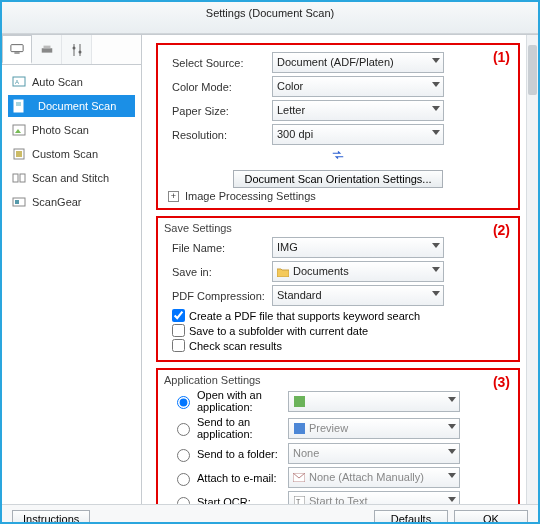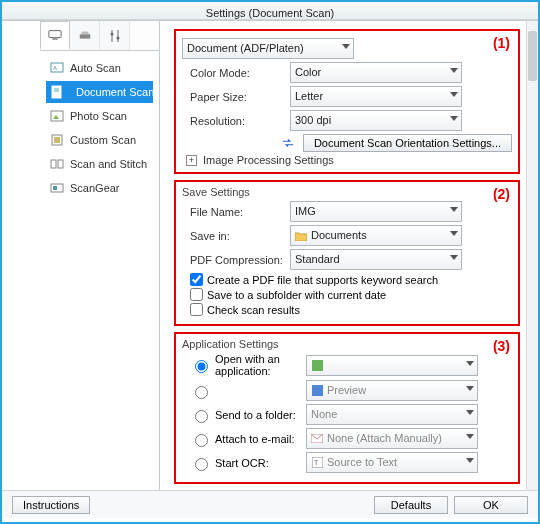--- a/index.html
+++ b/index.html
@@ -8,38 +8,37 @@
     font-family: "Segoe UI", Tahoma, sans-serif;
     font-size: 11px;
     background: #fff;
     width: 540px;
     height: 524px;
     overflow: hidden;
     border: 2px solid #2aa6de;
   }
   .titlebar {
     background: linear-gradient(#f7f9fa,#e9eef1);
-    height: 18px;
+    height: 32px;
     text-align: center;
     line-height: 22px;
     font-size: 11px;
     color: #222;
     border-bottom: 1px solid #d0d5d9;
   }
   .outer {
     display: flex;
     height: calc(100% - 22px - 28px);
     border-top: 1px solid #c6cbd0;
   }
   .leftcol {
-    width: 120px;
+    width: 140px;
     border-right: 1px solid #c6cbd0;
     display: flex;
     flex-direction: column;
-    margin-left: 38px;
   }
   .tabbar {
     display: flex;
     border-bottom: 1px solid #c6cbd0;
     height: 30px;
     background: #fdfdfd;
   }
   .tabbar .tab {
     width: 30px;
     height: 29px;
@@ -145,20 +144,21 @@
     border: 1px solid #a8afb6;
     background: linear-gradient(#fdfefe,#e8ecef);
     padding: 0 10px;
     line-height:16px;
     font-size:11px;
     display:inline-flex; align-items:center; justify-content:center;
   }
   .btnrow {
     display:flex; justify-content:flex-end; gap:8px; align-items:center;
     margin: 2px 0 2px 0;
+    flex-direction: column;
   }
   .smicon { width:14px; height:14px; display:inline-flex; align-items:center; justify-content:center;}
   .expander {
     display:flex; align-items:center; gap:6px;
     padding-left:4px; margin-top:2px; color:#333;
   }
   .expander .plus {
     width:11px;height:11px;border:1px solid #888;
     display:inline-flex;align-items:center;justify-content:center;font-size:9px;line-height:9px;
   }
@@ -279,20 +279,21 @@
       </div>
     </div>
   </div>
 
   <div class="main">
     <div class="scrollarea">
 
       <fieldset class="section">
         <div class="section-num">(1)</div>
         <div class="row">
+          <div class="rlabel">Select Source:</div>
           <div class="selectwrap">
               <div class="fakesel">
                 <span>Document (ADF/Platen)</span>
               </div>
             </div>
         </div>
         <div class="row">
           <div class="rlabel">Color Mode:</div>
           <div class="selectwrap">
               <div class="fakesel">
@@ -393,20 +394,21 @@
                   <svg width="11" height="11">
                     <rect width="11" height="11" fill="#6bb35a"></rect>
                   </svg>
                 </span>
               </div>
             </div>
         </div>
         <div class="app-row">
           <label class="radiolabel">
               <input type="radio" name="app" style="">
+              <span>Send to an application:</span>
             </label>
           <div class="selectwrap">
               <div class="fakesel disabled">
                 <span class="selicon">
                   <svg width="11" height="11">
                     <rect width="11" height="11" fill="#4d87d6"></rect>
                   </svg>
                 </span>
                 <span>Preview</span>
               </div>
@@ -446,21 +448,21 @@
               <span>Start OCR:</span>
             </label>
           <div class="selectwrap">
               <div class="fakesel disabled">
                 <span class="selicon">
                   <svg width="11" height="11">
                     <rect width="11" height="11" fill="#fff" stroke="#888"></rect>
                     <text x="2" y="8" font-size="7" fill="#666">T</text>
                   </svg>
                 </span>
-                <span>Source to Text</span>
+                <span>Start to Text</span>
               </div>
             </div>
         </div>
 
       </fieldset>
 
     </div>
     <div class="scrollbar">
       <div class="thumb"></div>
     </div>

